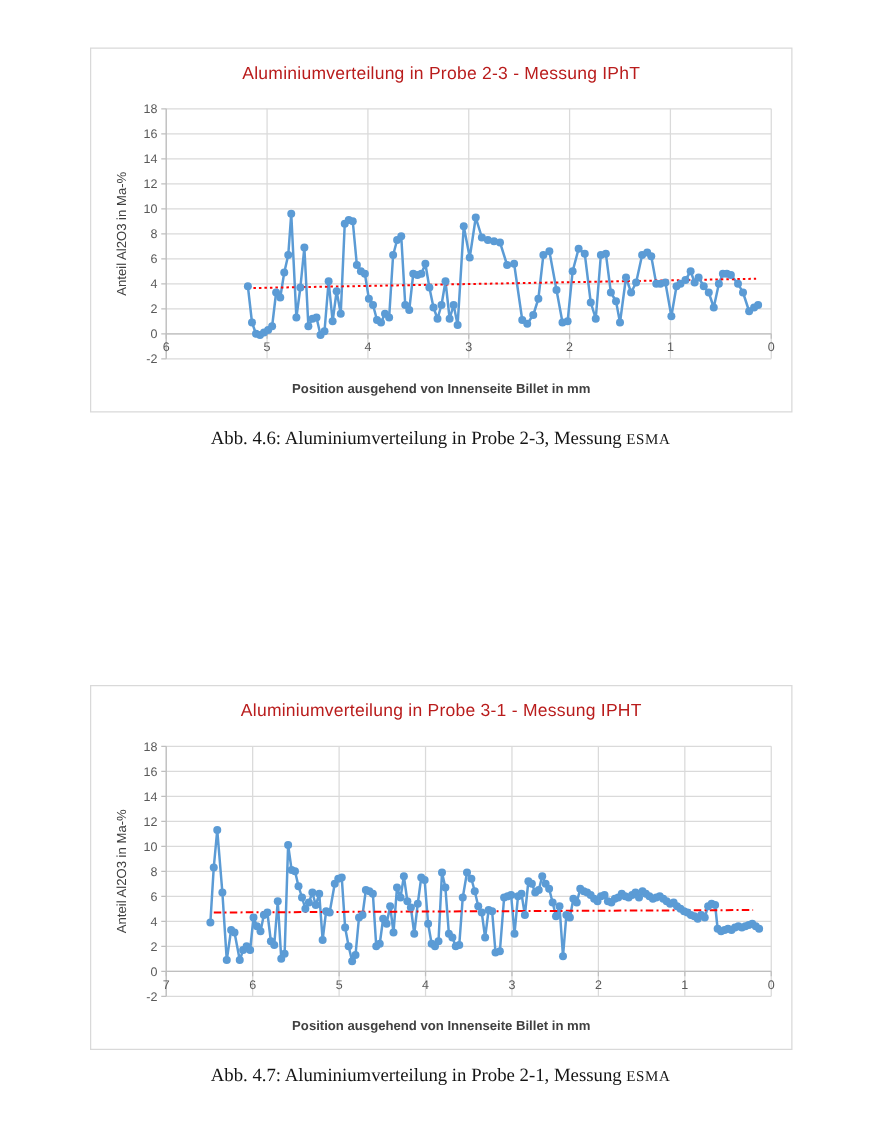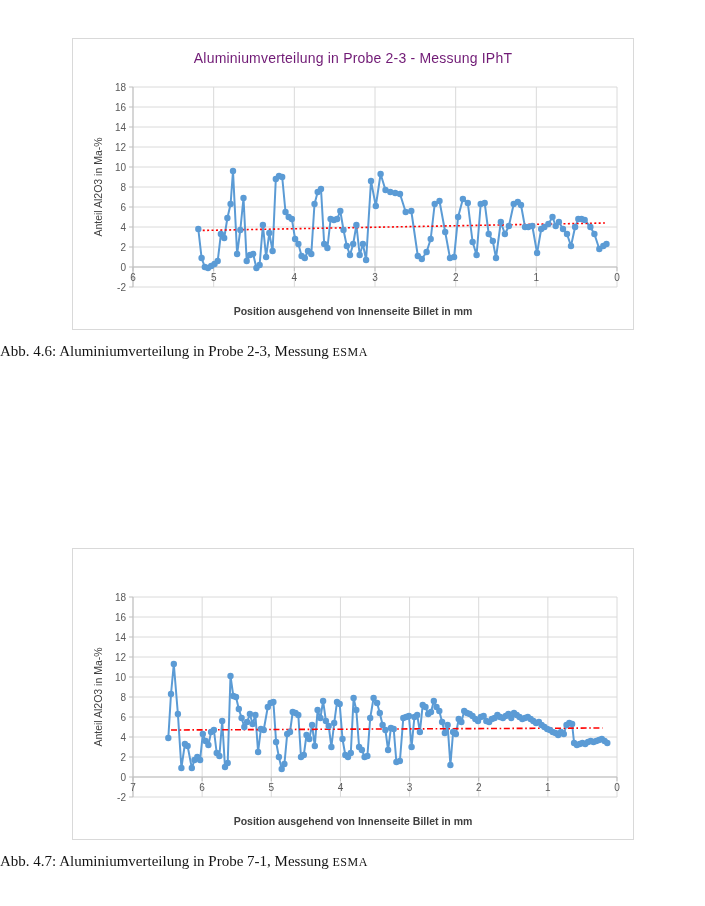--- a/index.html
+++ b/index.html
@@ -3,27 +3,27 @@
 <meta charset="utf-8">
 <style>
   html,body{margin:0;padding:0;background:#ffffff;}
   .page{position:relative;width:705px;height:906px;background:#ffffff;overflow:hidden;
         font-family:"Liberation Sans",sans-serif;}
   .figure{position:absolute;left:72px;width:560px;height:290px;background:#ffffff;
           border:1px solid #d9d9d9;}
   #fig1{top:38px;}
   #fig2{top:548px;}
   .chart-title{position:absolute;top:11px;left:0;width:100%;text-align:center;
-               font-size:14px;color:#701a75;letter-spacing:0.2px;}
+               font-size:14px;color:#b91c1c;letter-spacing:0.2px;}
   .x-axis-title{position:absolute;bottom:12px;left:0;width:100%;text-align:center;
                 font-size:10.5px;color:#404040;font-weight:bold;}
   .y-axis-title{position:absolute;left:25px;top:148px;transform:translate(-50%,-50%) rotate(-90deg);
                 white-space:nowrap;font-size:10.5px;color:#404040;}
   .chart-svg{position:absolute;left:0;top:0;}
-  .caption{position:absolute;left:0;width:705px;
+  .caption{position:absolute;left:0;width:705px;text-align:center;
            font-family:"Liberation Serif","DejaVu Serif",serif;font-size:15px;color:#141414;}
   #cap1{top:343px;}
   #cap2{top:853px;}
   .sc{font-size:12px;letter-spacing:0.5px;}
 </style>
 </head>
 <body>
 
 <div class="page">
 
@@ -418,19 +418,20 @@
         <circle cx="512.2" cy="195.0" r="3.2" fill="#5B9BD5"></circle>
         <circle cx="515.0" cy="193.0" r="3.2" fill="#5B9BD5"></circle>
         <circle cx="517.7" cy="192.0" r="3.2" fill="#5B9BD5"></circle>
         <circle cx="520.5" cy="193.0" r="3.2" fill="#5B9BD5"></circle>
         <circle cx="523.3" cy="192.0" r="3.2" fill="#5B9BD5"></circle>
         <circle cx="526.0" cy="191.0" r="3.2" fill="#5B9BD5"></circle>
         <circle cx="528.8" cy="190.0" r="3.2" fill="#5B9BD5"></circle>
         <circle cx="531.6" cy="192.0" r="3.2" fill="#5B9BD5"></circle>
         <circle cx="534.3" cy="194.0" r="3.2" fill="#5B9BD5"></circle>
       </svg>
+    <div class="chart-title">Aluminiumverteilung in Probe 3-1 - Messung IPHT</div>
     <div class="y-axis-title">Anteil Al2O3 in Ma-%</div>
     <div class="x-axis-title">Position ausgehend von Innenseite Billet in mm</div>
   </div>
 
-  <div class="caption" id="cap2"><span>Abb. 4.7: Aluminiumverteilung in Probe 7-1, Messung </span><span class="sc">ESMA</span></div>
+  <div class="caption" id="cap2"><span>Abb. 4.7: Aluminiumverteilung in Probe 2-1, Messung </span><span class="sc">ESMA</span></div>
 
 </div>
 
 </body></html>

